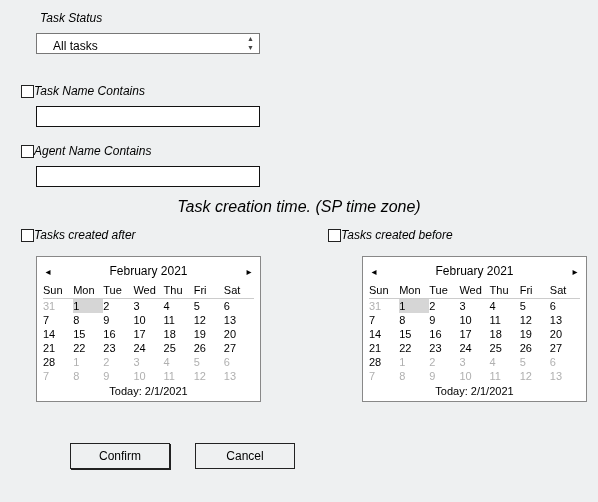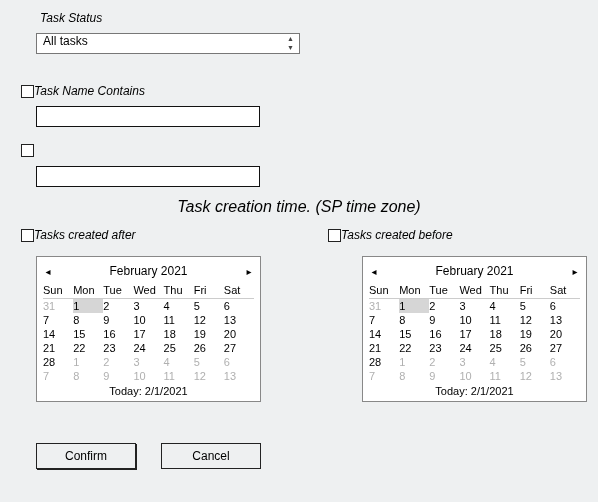--- a/index.html
+++ b/index.html
@@ -18,28 +18,28 @@
   .label-italic {
     font-style: italic;
     font-size: 12px;
   }
   .group-label {
     position: absolute;
   }
 
   .dropdown {
     position: absolute;
-    width: 264px;
+    width: 224px;
     height: 21px;
     background: #fff;
     border: 1px solid #777;
     box-sizing: border-box;
     display: flex;
-    align-items: flex-start;
-    padding-left: 6px;
+    align-items: flex-end;
+    padding-left: 16px;
     font-size: 12px;
   }
   .dropdown .spinner {
     position: absolute;
     right: 1px;
     top: 1px;
     bottom: 1px;
     width: 15px;
     display: flex;
     flex-direction: column;
@@ -145,20 +145,21 @@
     width: 100px;
     height: 26px;
     background: #eef0f1;
     border: 1px solid #222;
     box-sizing: border-box;
     text-align: center;
     line-height: 24px;
     font-size: 12px;
     font-family: inherit;
     cursor: default;
+    margin-left: 34px;
   }
   .btn.primary {
     box-shadow: 1px 1px 0 #222;
   }
 </style>
 </head>
 <body>
 
 <div class="panel">
 
@@ -173,20 +174,21 @@
   </div>
 
   <div class="checkbox-row" style="left:21px; top:84px;">
     <div class="checkbox-box"></div>
     <span class="label-italic">Task Name Contains</span>
   </div>
   <div class="text-input" style="left:36px; top:106px;" value=""></div>
 
   <div class="checkbox-row" style="left:21px; top:144px;">
     <div class="checkbox-box"></div>
+    <span class="label-italic">Agent Name Contains</span>
   </div>
   <div class="text-input" style="left:36px; top:166px;" value=""></div>
 
   <div class="caption-center" style="top:198px;">Task creation time. (SP time zone)</div>
 
   <div class="checkbox-row" style="left:21px; top:228px;justify-content:center;">
     <div class="checkbox-box"></div>
     <span class="label-italic">Tasks created after</span>
   </div>
 

